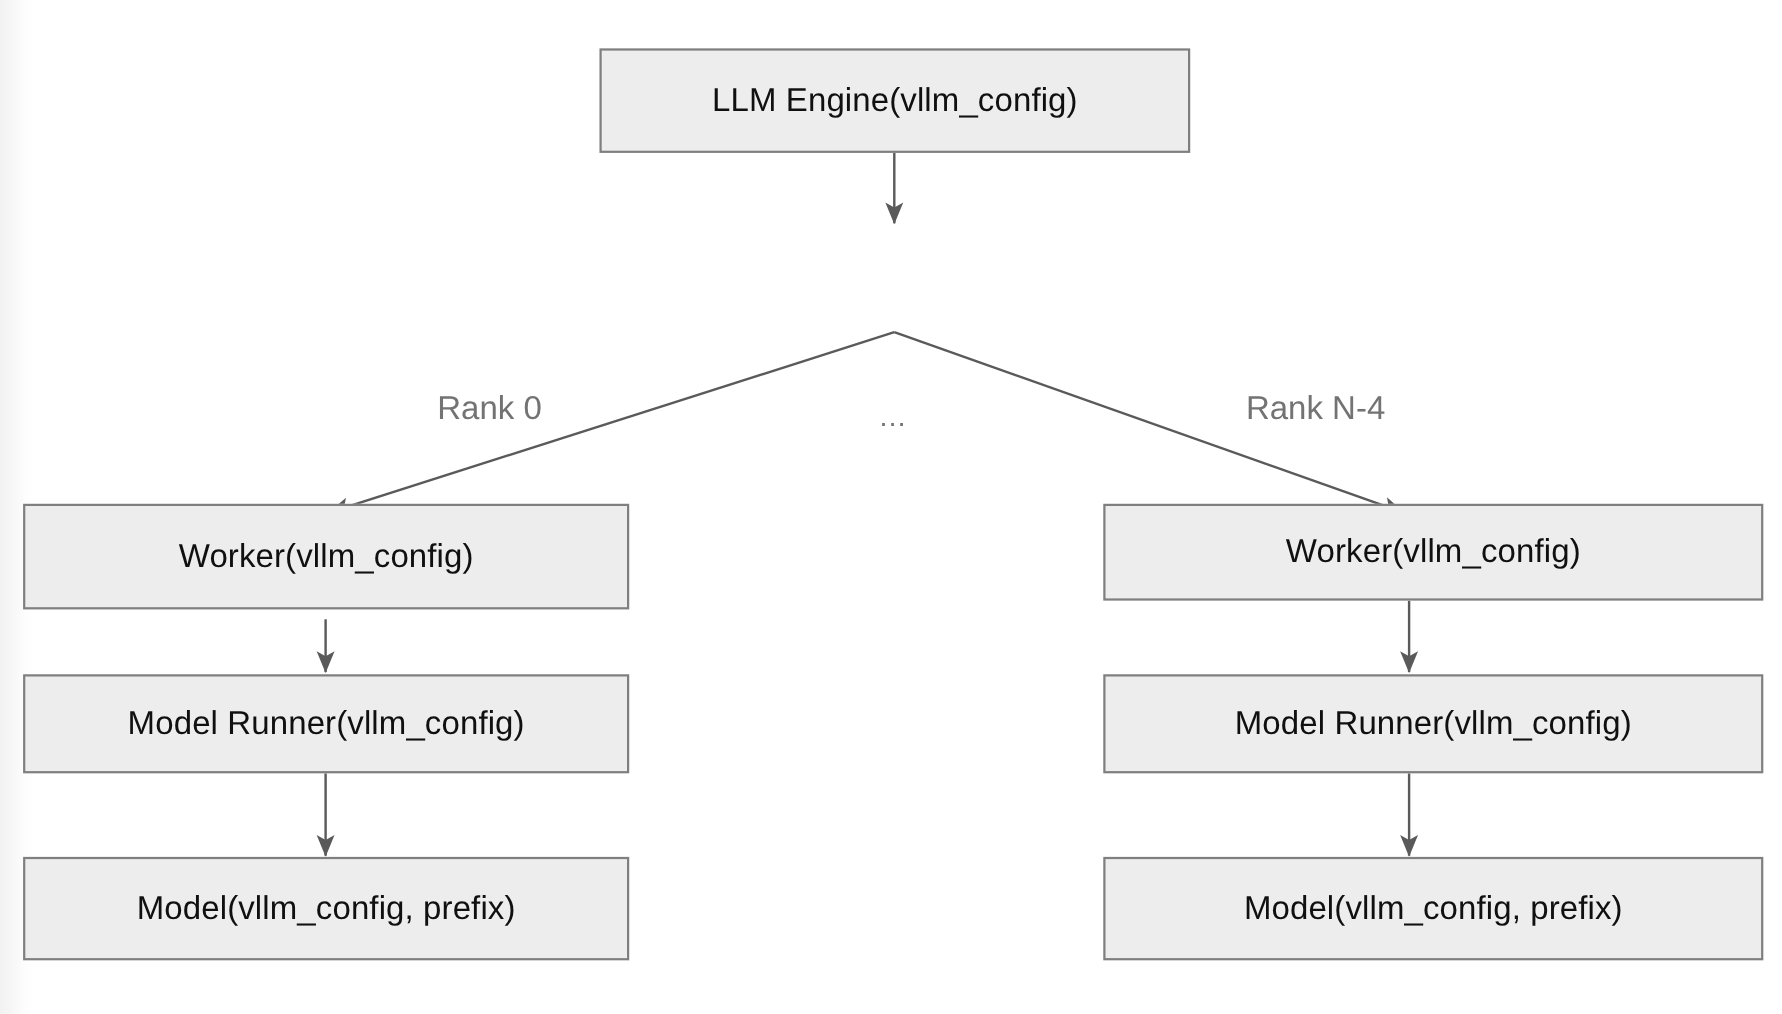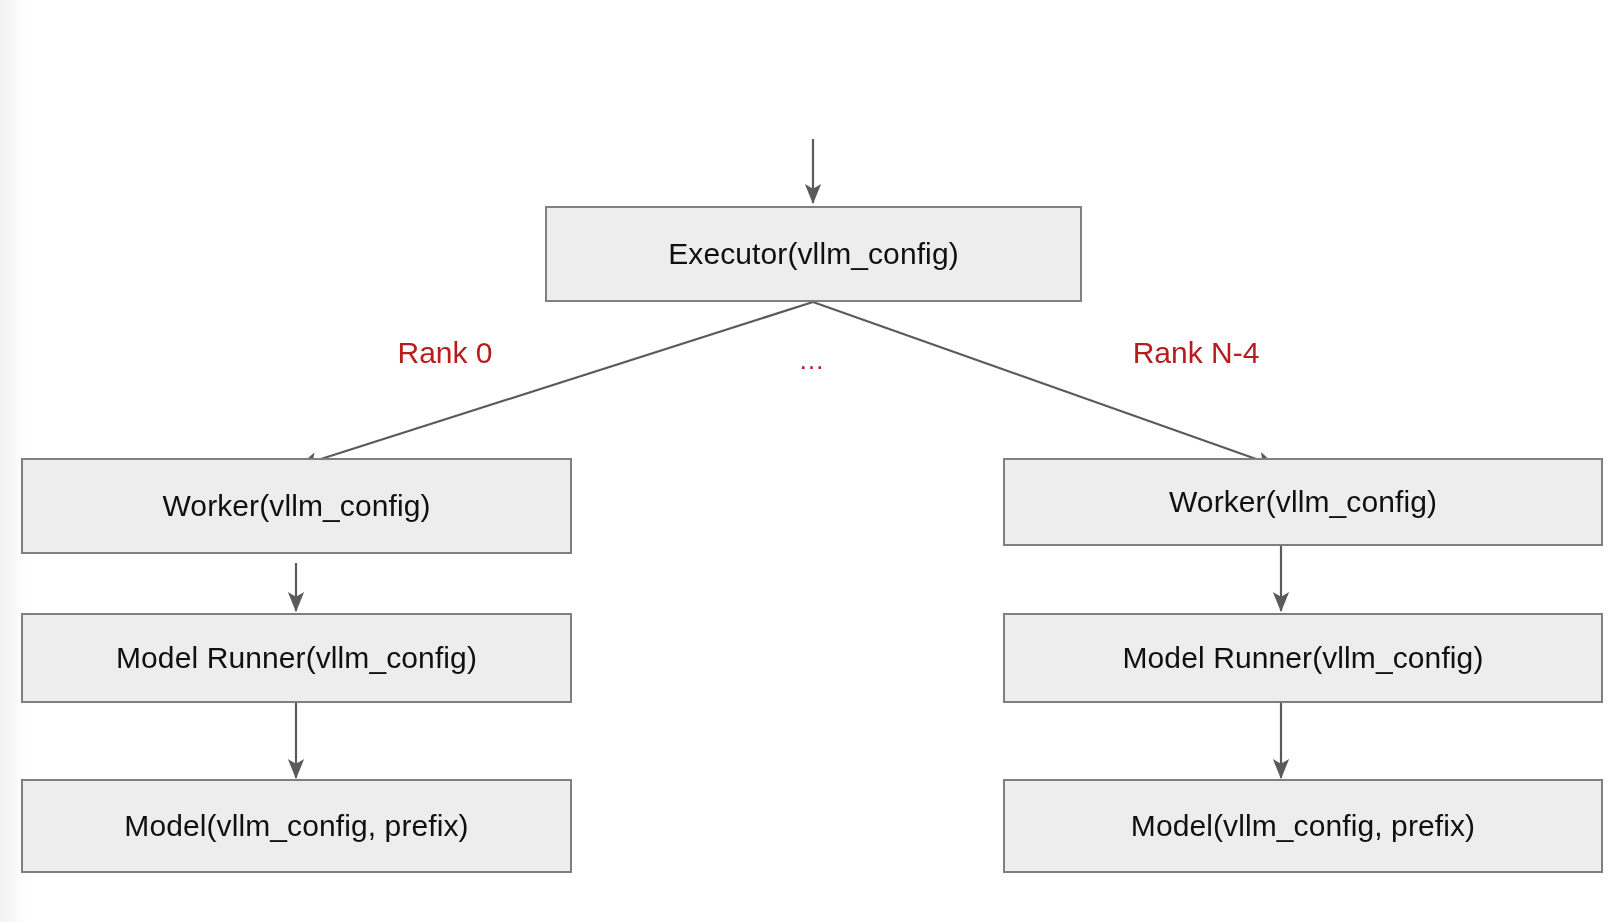--- a/index.html
+++ b/index.html
@@ -34,24 +34,25 @@
     align-items: center;
     justify-content: center;
     color: #101010;
     font-size: 30px;
     font-weight: 400;
     letter-spacing: 0.1px;
     white-space: nowrap;
   }
   .edge-label {
     position: absolute;
-    color: #b91c1c;
+    color: #737373;
     font-size: 30px;
     white-space: nowrap;
     transform: translate(-50%, -50%);
+    margin-top: 19px;
   }
   .edge-label.ellipsis {
     font-size: 26px;
     letter-spacing: 1px;
   }
   svg.edges {
     position: absolute;
     left: 0;
     top: 0;
     width: 1620px;
@@ -80,24 +81,24 @@
 
     <line x1="813" y1="302" x2="1276" y2="466" stroke="#5a5a5a" stroke-width="2.2" marker-end="url(#arrowhead)"></line>
 
     <line x1="296" y1="563" x2="296" y2="611" stroke="#5a5a5a" stroke-width="2.2" marker-end="url(#arrowhead)"></line>
     <line x1="296" y1="703" x2="296" y2="778" stroke="#5a5a5a" stroke-width="2.2" marker-end="url(#arrowhead)"></line>
 
     <line x1="1281" y1="546" x2="1281" y2="611" stroke="#5a5a5a" stroke-width="2.2" marker-end="url(#arrowhead)"></line>
     <line x1="1281" y1="703" x2="1281" y2="778" stroke="#5a5a5a" stroke-width="2.2" marker-end="url(#arrowhead)"></line>
   </svg>
 
+  <div class="node" style="left:545px; top:44px; width:537px; height:95px;">
+    <span>LLM Engine(vllm_config)</span>
+  </div>
 
-  <div class="node" style="left:545px; top:206px; width:537px; height:96px;">
-    <span>Executor(vllm_config)</span>
-  </div>
 
   <div class="node" style="left:21px; top:458px; width:551px; height:96px;">
     <span>Worker(vllm_config)</span>
   </div>
 
   <div class="node" style="left:21px; top:613px; width:551px; height:90px;">
     <span>Model Runner(vllm_config)</span>
   </div>
 
   <div class="node" style="left:21px; top:779px; width:551px; height:94px;">

